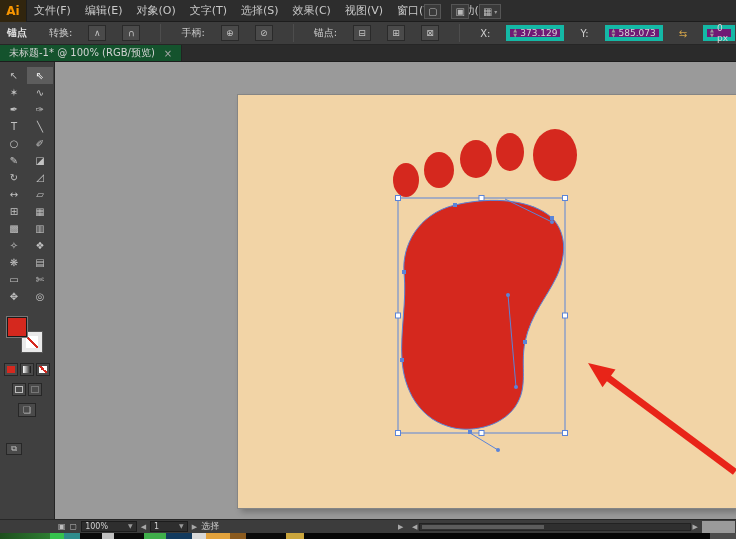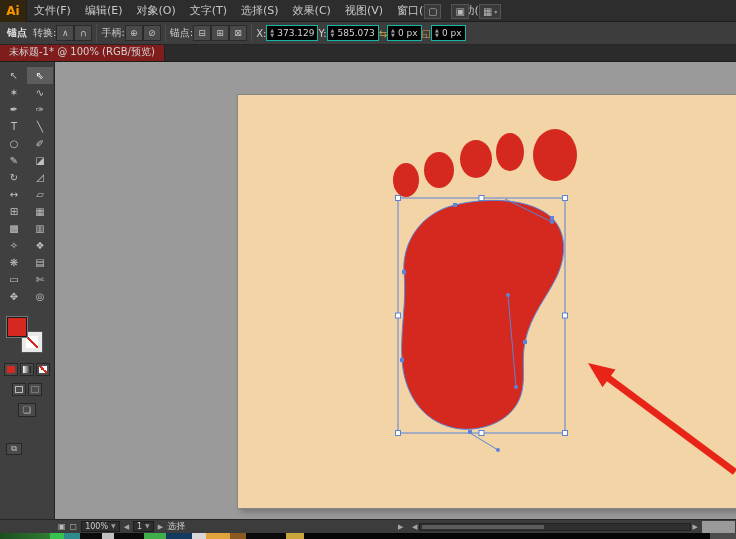--- a/index.html
+++ b/index.html
@@ -7,33 +7,33 @@
   body { font-family:"DejaVu Sans", sans-serif; background:#2e2e2e; position:relative; font-size:11px; }
 
   
   .menubar { height:22px; background:#2d2d2d; border-bottom:1px solid #1d1d1d; display:flex; align-items:center; position:relative; }
   .logo { width:27px; height:22px; background:#31250e; color:#f79500; font-weight:bold; font-size:12px; display:flex; align-items:center; justify-content:center; border-right:1px solid #1d1d1d; }
   .menu { padding:0 7px; color:#c9c9c9; line-height:22px; font-size:11px; cursor:default; }
   .mb-icons { position:absolute; left:424px; top:0; height:22px; display:flex; align-items:center; gap:10px; color:#b8b8b8; font-size:10px; }
   .mb-iconbox { border:1px solid #555; background:#3a3a3a; padding:1px 3px; display:flex; align-items:center; gap:2px; }
 
   
-  .controlbar { height:23px; background:#3d3d3d; border-bottom:1px solid #262626; display:flex; align-items:center; padding:0 7px; gap:0; color:#c5c5c5; font-size:10px; }
+  .controlbar { height:23px; background:#3d3d3d; border-bottom:1px solid #262626; display:flex; align-items:center; padding:0 7px; gap:16px; color:#c5c5c5; font-size:10px; }
   .cb-label { color:#cfcfcf; white-space:nowrap; }
   .cb-label.bold { font-weight:bold; color:#e3e3e3; margin-right:6px; }
   .cb-btn { min-width:18px; height:16px; background:#4a4a4a; border:1px solid #2a2a2a; color:#c3c3c3; display:inline-flex; align-items:center; justify-content:center; font-size:9px; }
   .cb-sep { width:1px; height:18px; background:#2b2b2b; border-right:1px solid #4d4d4d; margin:0 4px; }
-  .cb-input { background:#000000; border:1px solid #14b8a6; height:16px; display:inline-flex; align-items:center; color:#d4d4d4; padding:0 3px; gap:3px; }
+  .cb-input { background:#701a75; border:4px solid #14b8a6; height:16px; display:inline-flex; align-items:center; color:#d4d4d4; padding:0 3px; gap:3px; }
   .cb-input .val { font-size:9px; }
   .stepper { display:inline-flex; flex-direction:column; justify-content:center; font-size:5px; line-height:5px; color:#9a9a9a; }
   .gold { color:#cfa14a; }
 
   
   .tabbar { height:17px; background:#2b2b2b; border-bottom:1px solid #1d1d1d; display:flex; align-items:stretch; }
-  .tab { background:#7f1d1d; color:#d2d2d2; font-size:10px; display:flex; align-items:center; gap:9px; padding:0 9px; border-right:1px solid #222;flex-direction:column; }
+  .tab { background:#14532d; color:#d2d2d2; font-size:10px; display:flex; align-items:center; gap:9px; padding:0 9px; border-right:1px solid #222; }
   .tab-close { color:#aaa; font-size:10px; }
 
   
   .workspace { display:flex; height:457px; }
   .toolbar { width:55px; background:#404040; border-right:1px solid #252525; display:flex; flex-direction:column; align-items:center; padding-top:5px; flex:none; }
   .tools { display:grid; grid-template-columns:26px 26px; }
   .tool { height:17px; display:flex; align-items:center; justify-content:center; color:#c2c2c2; font-size:10px; cursor:default; }
   .tool.active { background:#5d5d5d; color:#fff; }
   .swatches { position:relative; width:44px; height:42px; margin-top:10px; }
   .fill-swatch { position:absolute; left:2px; top:2px; width:20px; height:20px; background:#d5281e; border:1px solid #1a1a1a; outline:1px solid #777; }
@@ -47,21 +47,21 @@
   .mode-row { display:flex; gap:2px; margin-top:7px; }
   .screen-btn { margin-top:7px; width:18px; height:14px; border:1px solid #272727; background:#4a4a4a; color:#c2c2c2; font-size:9px; display:flex; align-items:center; justify-content:center; }
   .collapse-btn { margin-top:26px; width:16px; height:12px; border:1px solid #272727; background:#4a4a4a; color:#c2c2c2; font-size:8px; display:flex; align-items:center; justify-content:center; align-self:flex-start; margin-left:6px; }
 
   .canvas { position:relative; flex:1; background:#9a9a9a; overflow:hidden; }
   .artboard { position:absolute; left:183px; top:33px; width:498px; height:413px; background:#f2d4a6; box-shadow:0 0 0 1px #858585, 3px 4px 6px rgba(0,0,0,.25); }
   svg.overlay { position:absolute; left:0; top:0; }
 
   
   .statusbar { height:14px; background:#3c3c3c; border-top:1px solid #272727; position:relative; display:flex; align-items:center; font-size:8px; color:#bdbdbd; padding-left:58px; gap:4px; }
-  .sb-box { background:#2e2e2e; border:1px solid #1c1c1c; height:11px; display:inline-flex; align-items:flex-start; padding:0 3px; gap:3px; color:#cfcfcf; }
+  .sb-box { background:#2e2e2e; border:1px solid #1c1c1c; height:11px; display:inline-flex; align-items:flex-start; padding:0 3px; gap:20px; color:#cfcfcf; }
   .sb-caret { font-size:6px; color:#999; }
   .sb-arrow { font-size:7px; color:#a8a8a8; }
   .sb-tool { font-size:9px; color:#c8c8c8; }
   .sb-divider { position:absolute; left:398px; font-size:7px; color:#a8a8a8; }
   .hscroll { position:absolute; left:412px; right:38px; top:2px; height:10px; display:flex; align-items:center; gap:2px; }
   .hs-track { flex:1; height:8px; background:#2f2f2f; border:1px solid #222; position:relative; }
   .hs-thumb { position:absolute; left:2px; top:1px; width:45%; height:4px; background:#5c5c5c; }
   .sb-corner { position:absolute; right:1px; top:1px; width:33px; height:12px; background:#9a9a9a; }
 
   

